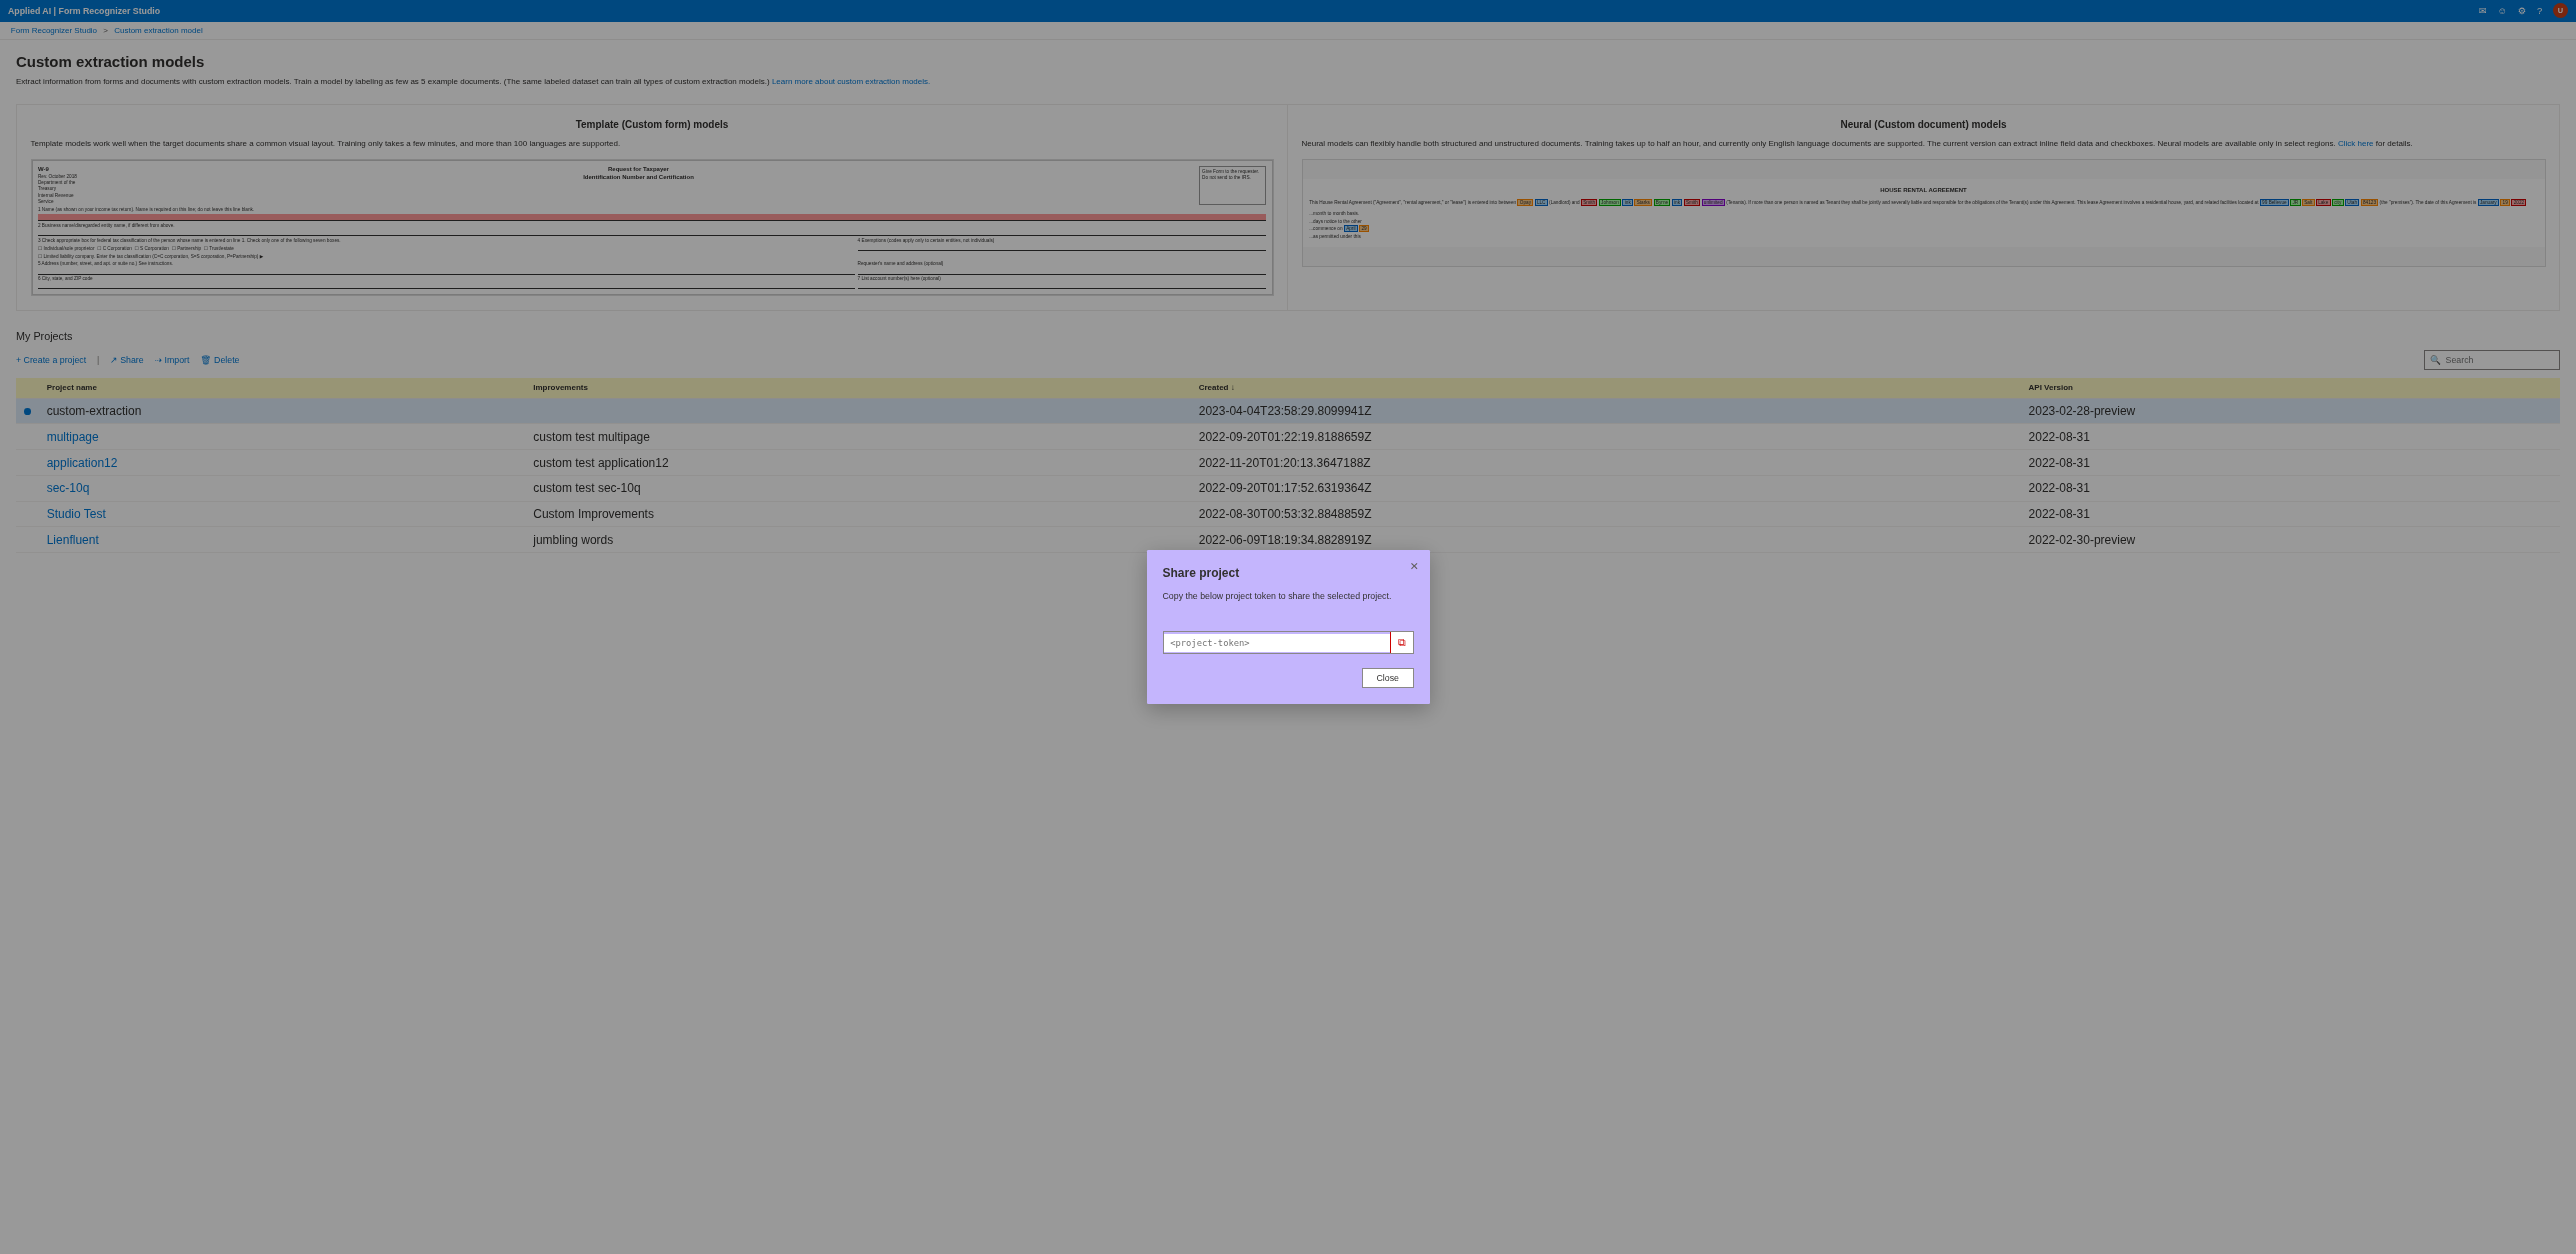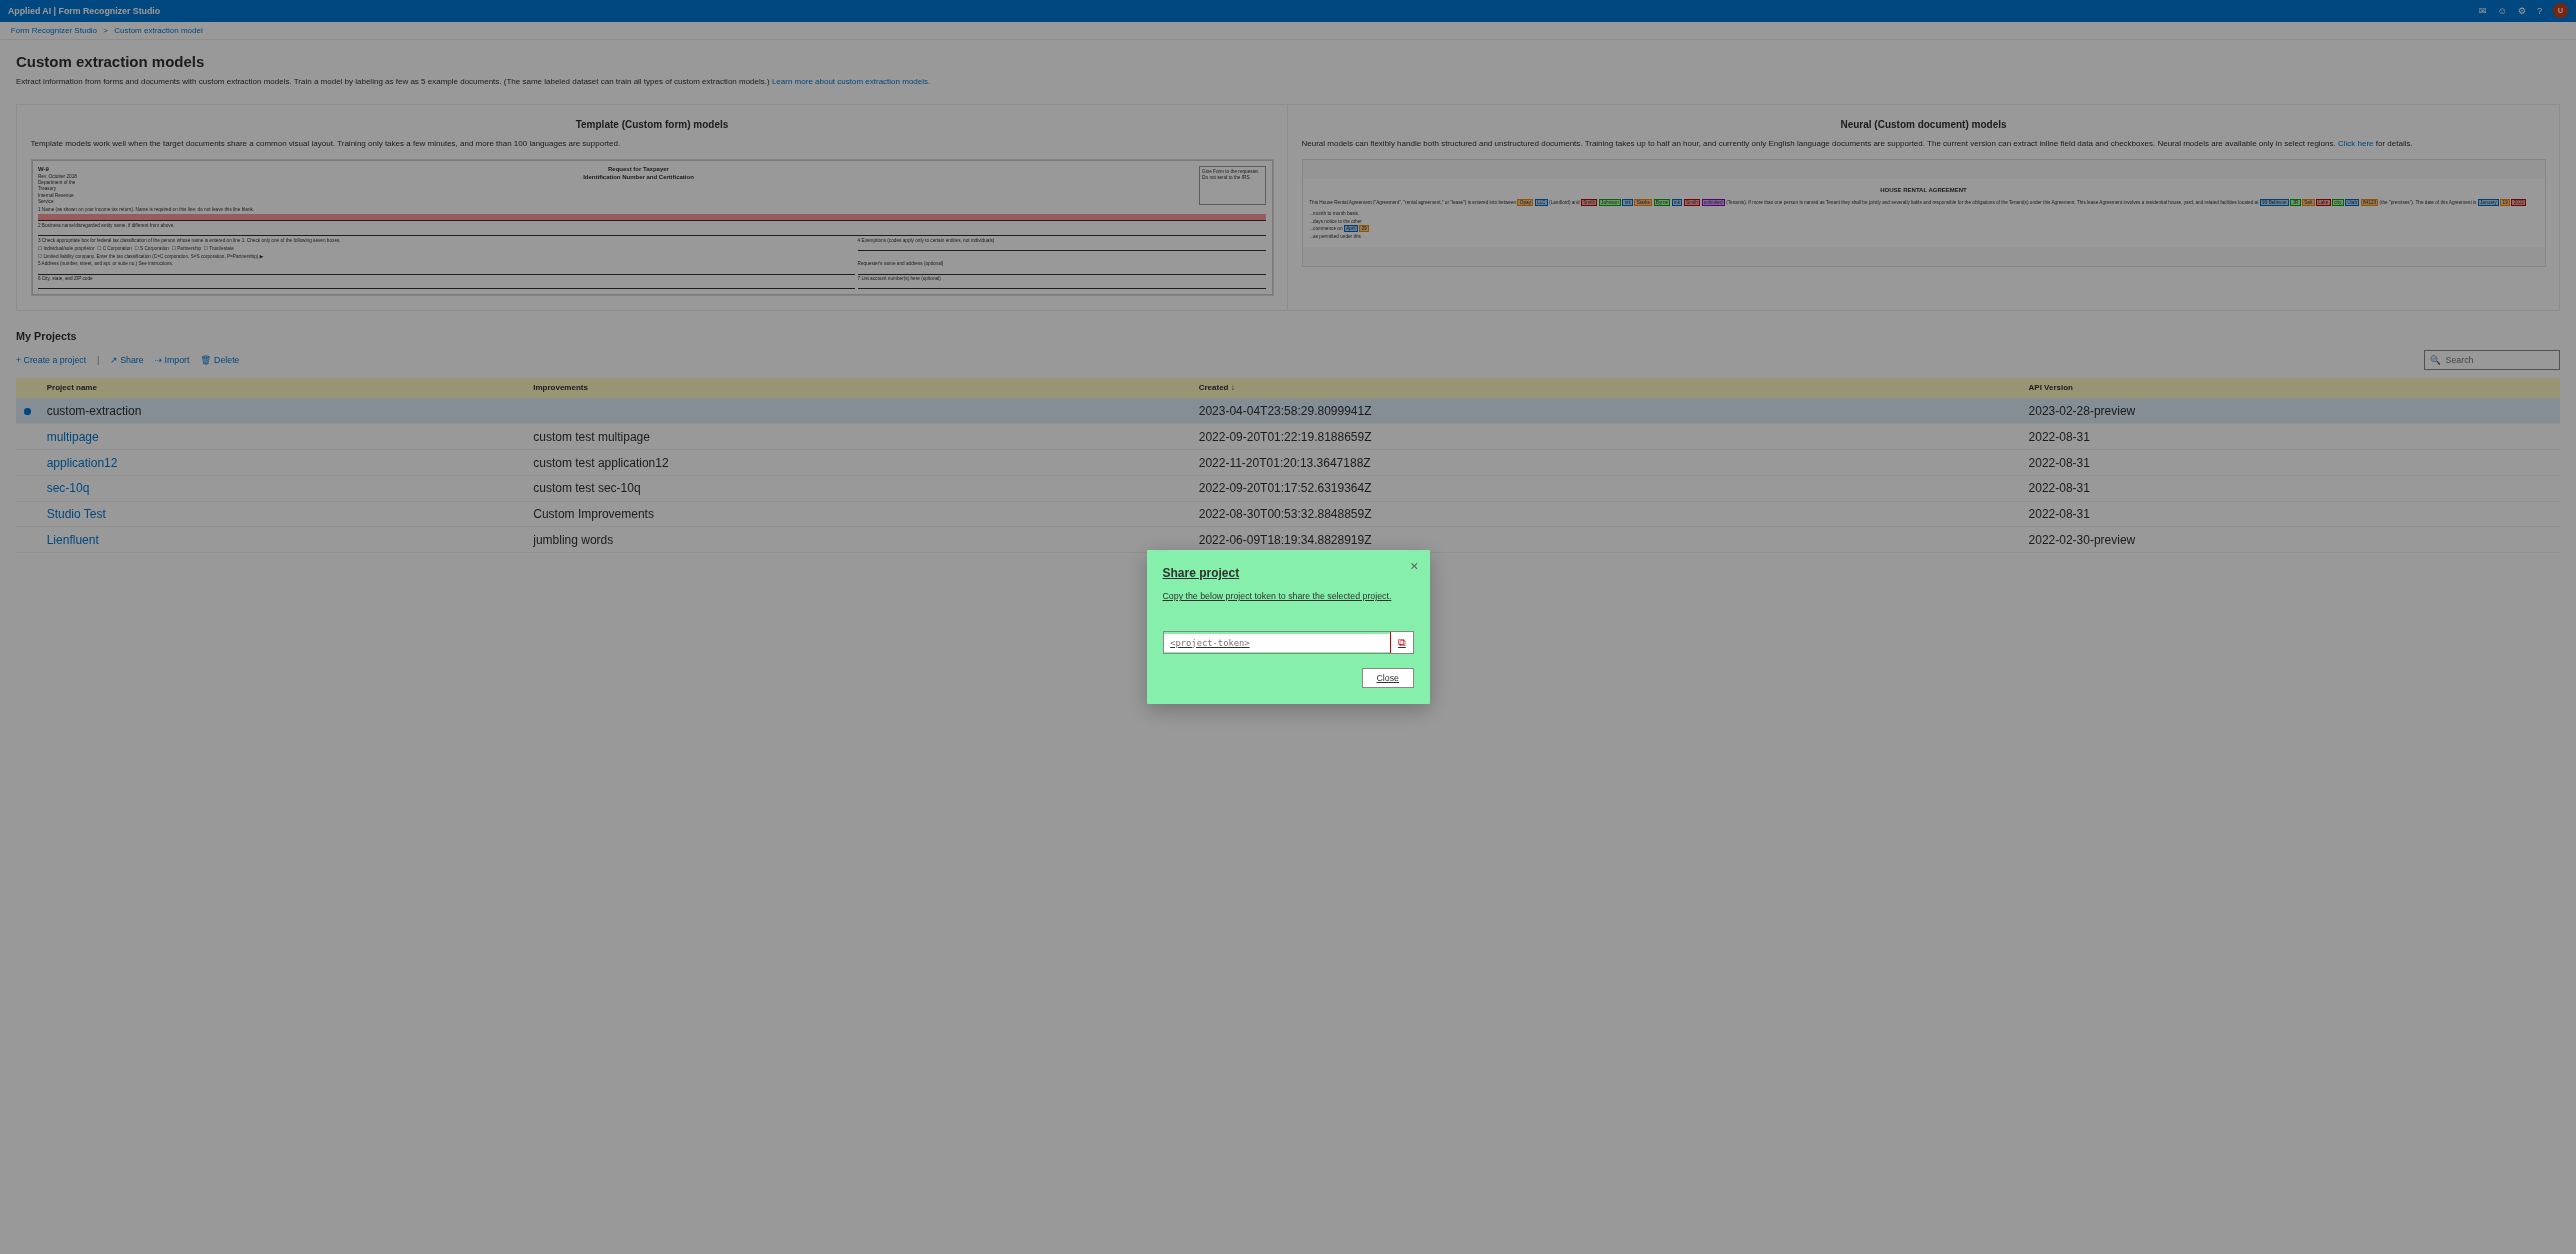--- a/index.html
+++ b/index.html
@@ -149,21 +149,21 @@
     }
     .rental-highlight-orange { background: #ffcc88; padding: 0 1.3px; border: 0.7px solid #ff8800; }
     .rental-highlight-blue { background: #aaddff; padding: 0 1.3px; border: 0.7px solid #0066cc; }
     .rental-highlight-green { background: #aaffaa; padding: 0 1.3px; border: 0.7px solid #00aa00; }
     .rental-highlight-red { background: #ffaaaa; padding: 0 1.3px; border: 0.7px solid #cc0000; }
     .rental-highlight-purple { background: #ddaaff; padding: 0 1.3px; border: 0.7px solid #8800cc; }
 
     
     .section-title {
       font-size: 10.8px;
-      font-weight: 700;
+      font-weight: 400;
       margin-bottom: 8px;
     }
     .toolbar {
       display: flex;
       align-items: center;
       gap: 10.8px;
       margin-bottom: 8px;
     }
     .toolbar-btn {
       display: flex;
@@ -231,27 +231,26 @@
     .modal-overlay {
       position: fixed;
       top: 0; left: 0; right: 0; bottom: 0;
       background: rgba(0,0,0,0.4);
       display: flex;
       align-items: center;
       justify-content: center;
       z-index: 1000;
     }
     .modal {
-      background: #86efac;
+      background: #c4b5fd;
       border-radius: 1.3px;
       box-shadow: 0 5.4px 21.6px rgba(0,0,0,0.25);
       width: 283px;
       padding: 16px;
       position: relative;
-      text-decoration: underline;
     }
     .modal-title {
       font-size: 12px;
       font-weight: 600;
       margin-bottom: 10.8px;
     }
     .modal-close {
       position: absolute;
       top: 10.8px;
       right: 10.8px;

